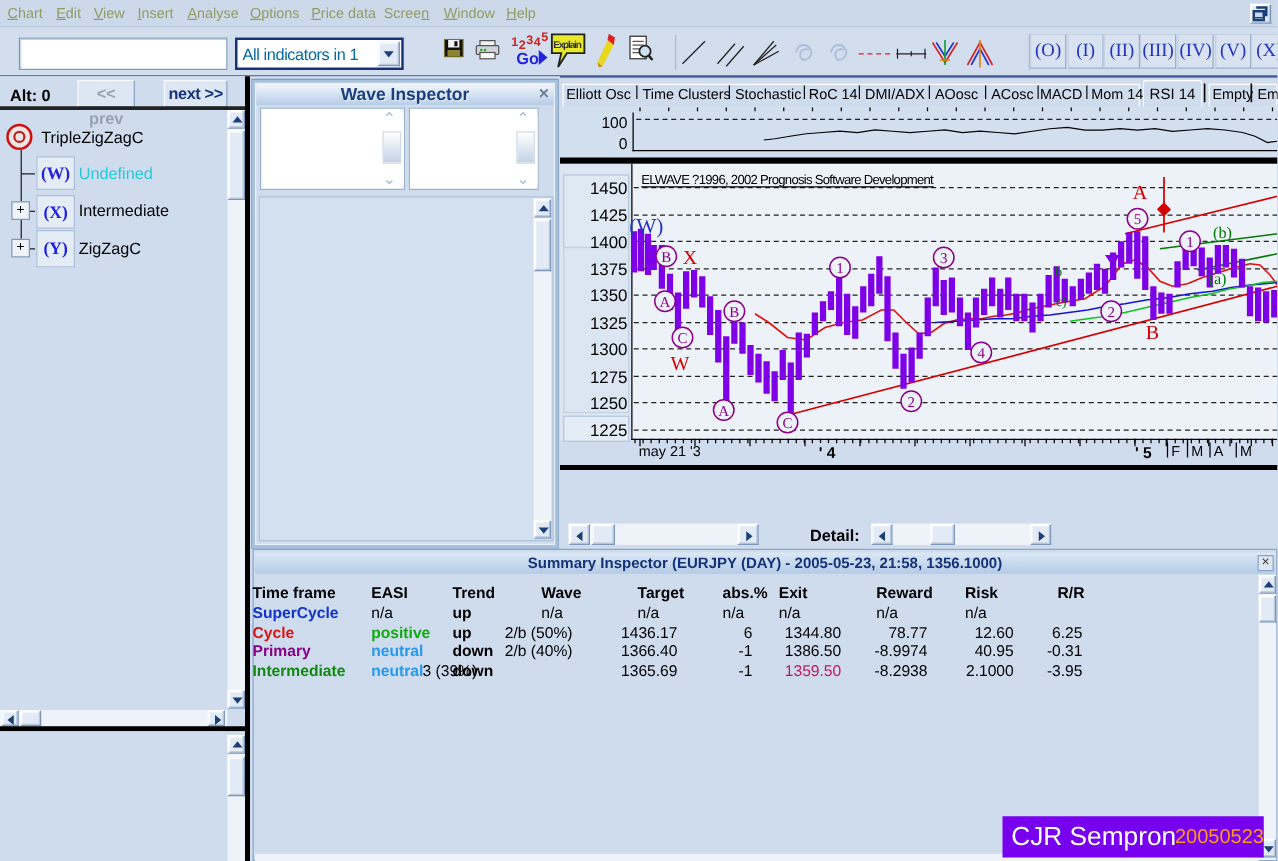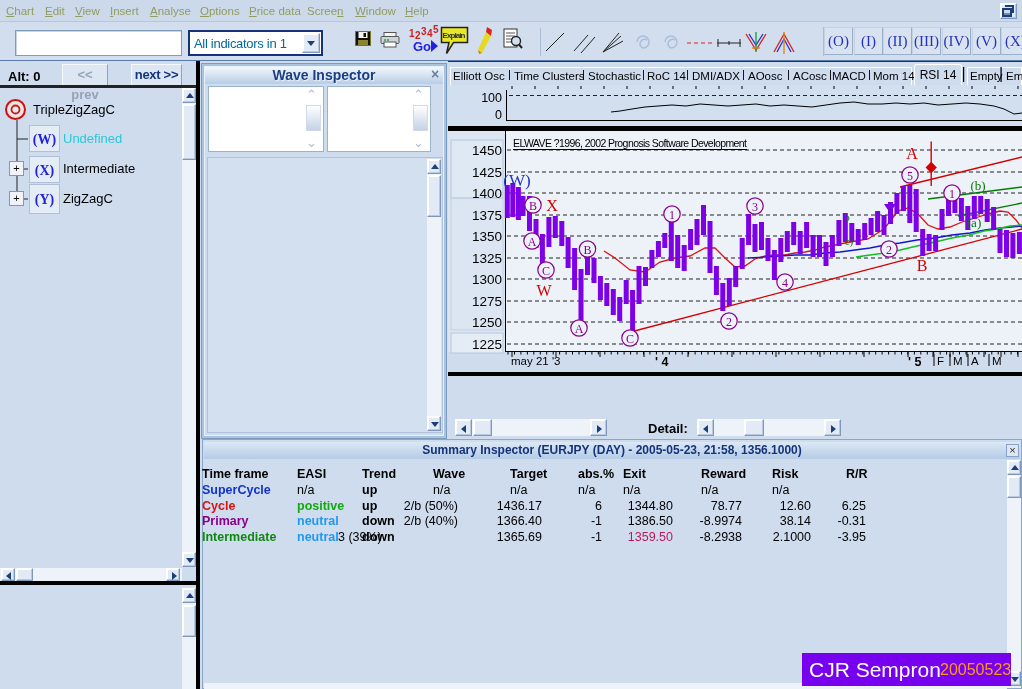--- a/index.html
+++ b/index.html
@@ -548,21 +548,21 @@
  </div>
  <div class="abs" style="top:47.0px;left:0;width:818px">
   <span class="abs" style="left:0px;color:#880088;font-weight:bold">Primary</span>
   <span class="abs" style="left:95px;color:#2299ee;font-weight:bold">neutral</span>
   <span class="abs" style="left:160px;color:#000;font-weight:bold">down</span>
   <span class="abs" style="left:136px;width:120px;text-align:right;color:#000;font-weight:normal">2/b (40%)</span>
   <span class="abs" style="left:220px;width:120px;text-align:right;color:#000;font-weight:normal">1366.40</span>
   <span class="abs" style="left:280px;width:120px;text-align:right;color:#000;font-weight:normal">-1</span>
   <span class="abs" style="left:351px;width:120px;text-align:right;color:#000;font-weight:normal">1386.50</span>
   <span class="abs" style="left:420px;width:120px;text-align:right;color:#000;font-weight:normal">-8.9974</span>
-  <span class="abs" style="left:489px;width:120px;text-align:right;color:#000;font-weight:normal">38.14</span>
+  <span class="abs" style="left:489px;width:120px;text-align:right;color:#000;font-weight:normal">40.95</span>
   <span class="abs" style="left:544px;width:120px;text-align:right;color:#000;font-weight:normal">-0.31</span>
  </div>
  <div class="abs" style="top:62.5px;left:0;width:818px">
   <span class="abs" style="left:0px;color:#118811;font-weight:bold">Intermediate</span>
   <span class="abs" style="left:95px;color:#2299ee;font-weight:bold">neutral</span>
   <span class="abs" style="left:160px;color:#000;font-weight:bold">down</span>
   <span class="abs" style="left:136px;width:120px;color:#000;font-weight:normal">3 (39%)</span>
   <span class="abs" style="left:220px;width:120px;text-align:right;color:#000;font-weight:normal">1365.69</span>
   <span class="abs" style="left:280px;width:120px;text-align:right;color:#000;font-weight:normal">-1</span>
   <span class="abs" style="left:351px;width:120px;text-align:right;color:#be185d;font-weight:normal">1359.50</span>

